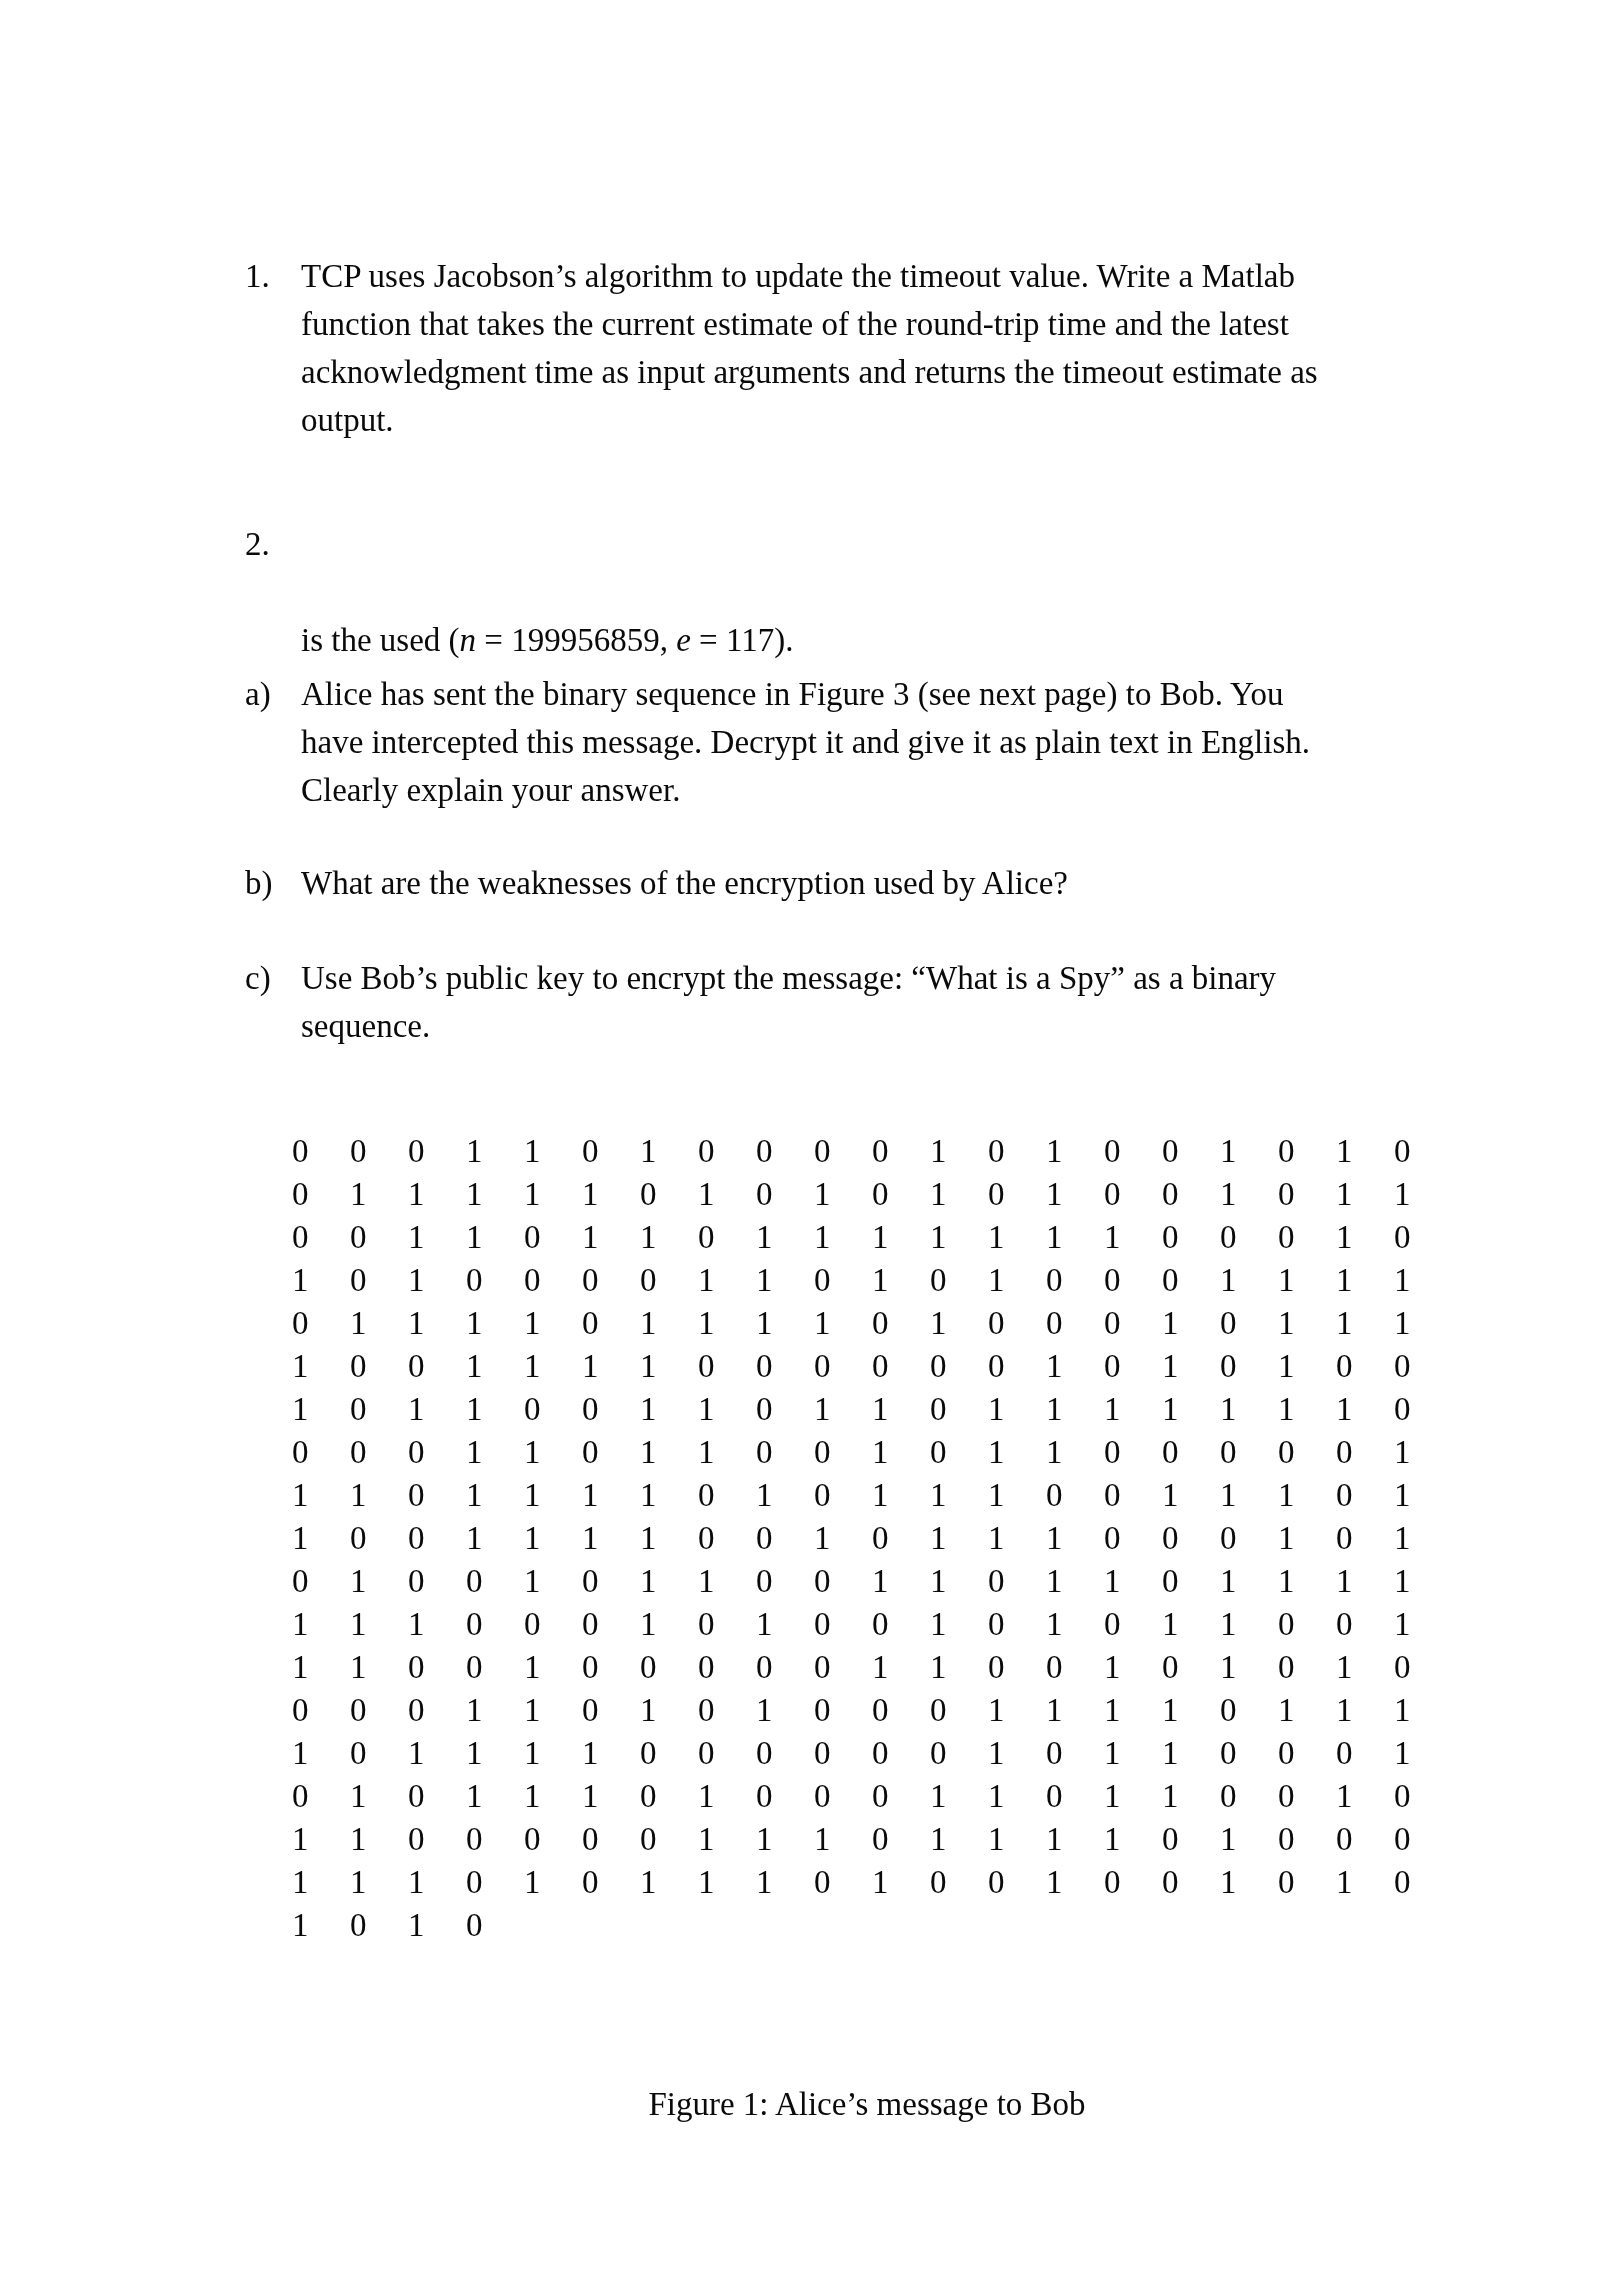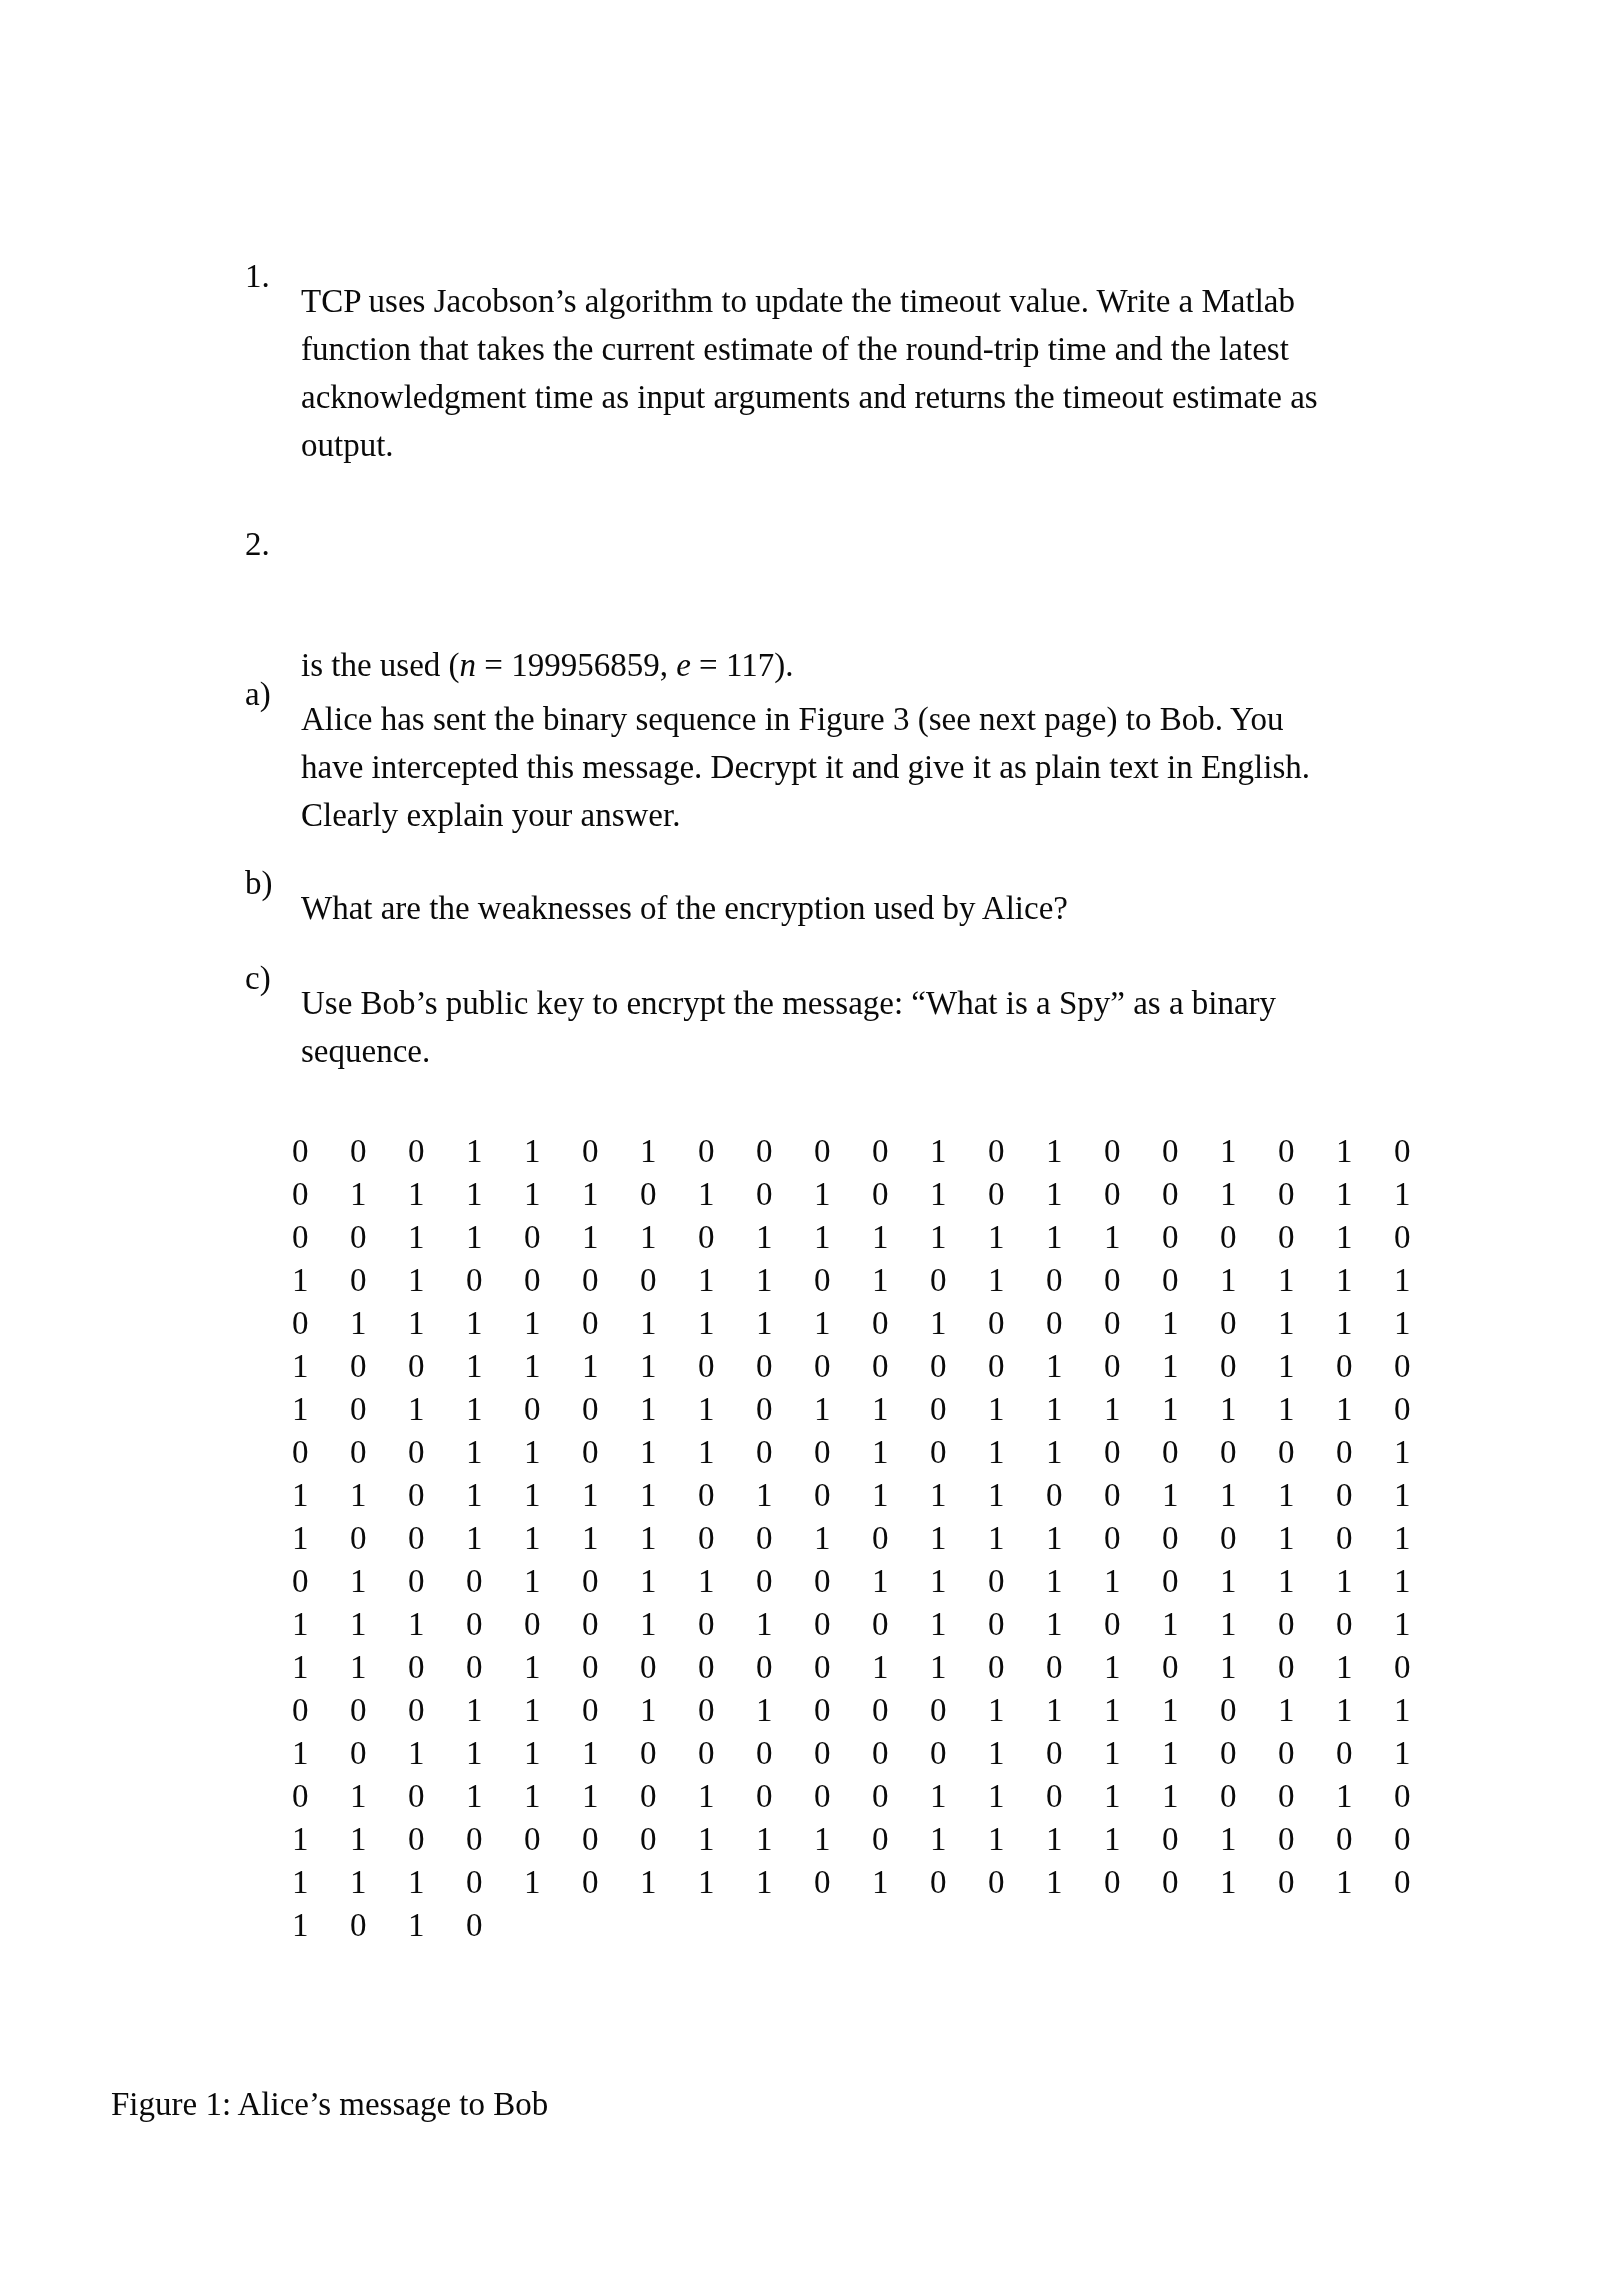--- a/index.html
+++ b/index.html
@@ -21,41 +21,41 @@
     display: flex;
     font-size: 33px;
     line-height: 48px;
   }
   .item .label {
     width: 56px;
     flex: none;
   }
   .item .text {
     white-space: pre;
-    margin-top: 25px;
   }
   #q1 { left: 245px; top: 252px; }
   #q2 { left: 245px; top: 520px; }
   #pa { left: 245px; top: 670px; }
   #pb { left: 245px; top: 859px; }
   #pc { left: 245px; top: 954px; }
   .matrix {
     position: absolute;
     left: 292px;
     top: 1130px;
     font-size: 33px;
     line-height: 43px;
   }
   .mrow { display: flex; }
   .bit { width: 58px; flex: none; }
   .caption {
     position: absolute;
     left: 111px;
     right: 0;
     top: 2080px;
+    text-align: center;
     font-size: 33px;
     line-height: 48px;
   }
   em { font-style: italic; }
 </style>
 </head>
 <body>
 
 <div class="page">
 

